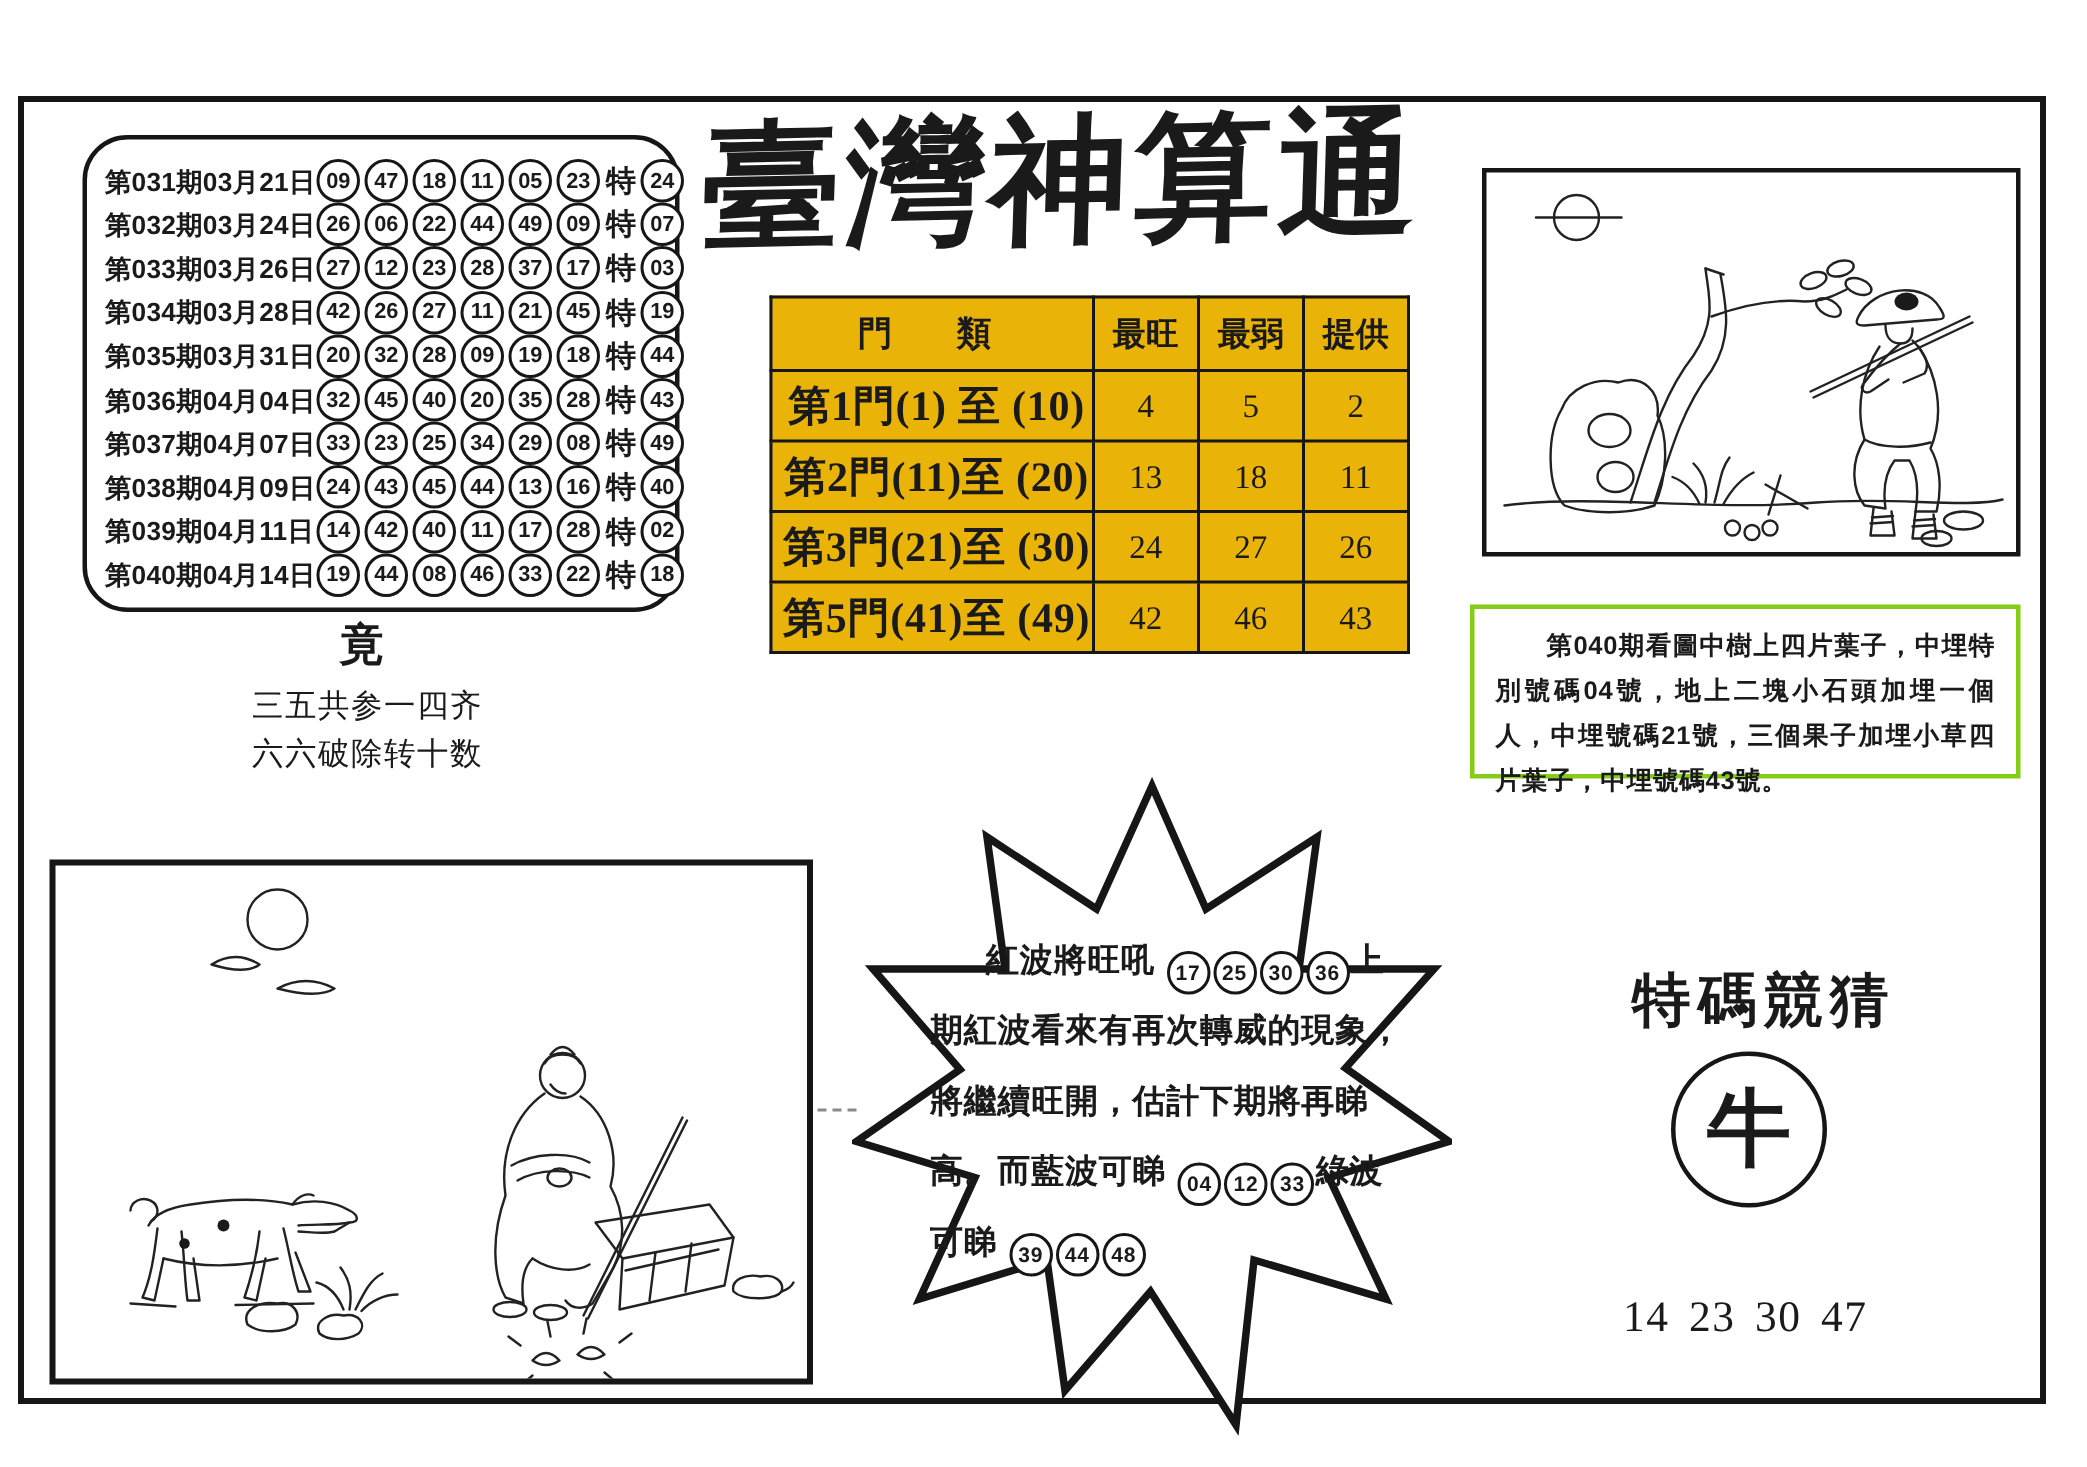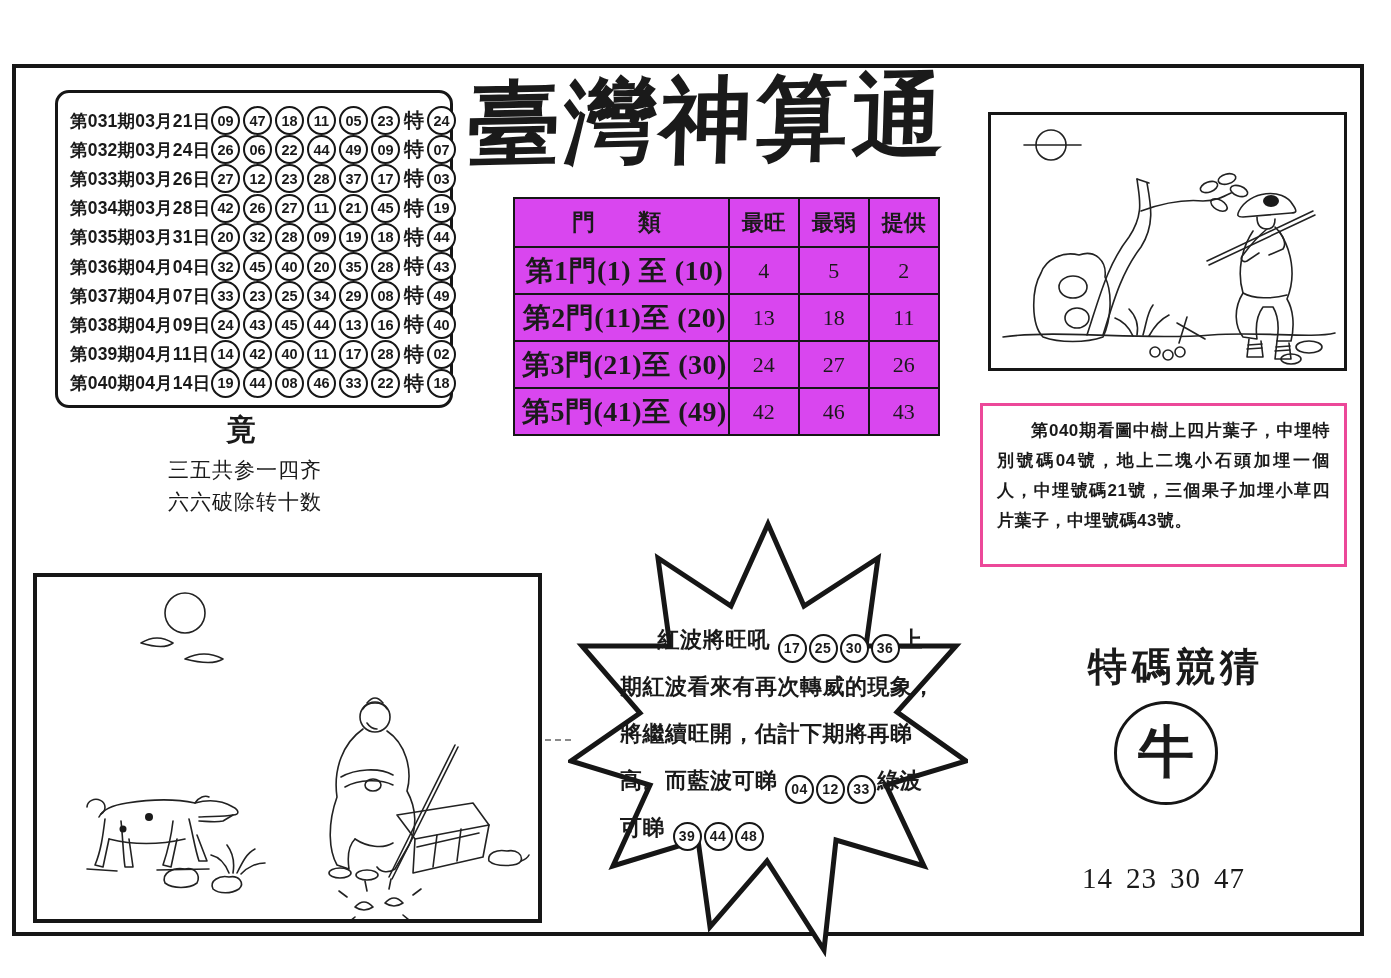--- a/index.html
+++ b/index.html
@@ -8,21 +8,21 @@
     background:#ffffff;color:#1a1a1a;
     font-family:"Liberation Sans",sans-serif;
   }
   .outer-border{
     position:absolute;left:12px;top:64px;width:1344px;height:864px;
     border:4px solid #161616;background:#fff;
   }
   
   .results-box{
     position:absolute;left:55px;top:90px;width:398px;height:318px;
-    border:3px solid #161616;border-radius:14px;box-sizing:border-box;
+    border:3px solid #161616;border-radius:30px;box-sizing:border-box;
     padding:13px 14px 0 12px;background:#fff;
   }
   .result-row{display:flex;align-items:center;height:29.2px;}
   .row-label{
     width:141px;font-size:17.5px;font-weight:600;white-space:nowrap;
     letter-spacing:0.2px;flex:none;
   }
   .ball{
     flex:none;display:flex;align-items:center;justify-content:center;
     width:25px;height:25px;border:2px solid #161616;border-radius:50%;
@@ -34,21 +34,21 @@
   
   .masthead{
     position:absolute;left:468px;top:72px;width:520px;
     font-family:"Liberation Serif",serif;font-weight:900;
     font-size:92px;line-height:1.05;letter-spacing:4px;
     transform:rotate(-1.2deg) skewX(-3deg);white-space:nowrap;
   }
   
   .stats-table{
     position:absolute;left:513px;top:197px;border-collapse:collapse;
-    background:#d946ef;
+    background:#eab308;
   }
   .stats-table th,.stats-table td{
     border:2.5px solid #161616;text-align:center;vertical-align:middle;
     font-family:"Liberation Serif",serif;
   }
   .cat-head{width:172px;height:45px;font-size:23px;font-weight:900;letter-spacing:10px;}
   .num-head{width:66px;height:45px;font-size:22px;font-weight:900;}
   .cat-cell{height:43px;font-size:28px;font-weight:700;text-align:left;padding-left:7px;letter-spacing:0.5px;white-space:nowrap;}
   .num-cell{height:43px;font-size:22px;font-weight:400;}
   
@@ -61,22 +61,22 @@
     font-family:"Liberation Serif",serif;font-size:21px;font-weight:500;
     line-height:31.5px;letter-spacing:1px;white-space:nowrap;
   }
   
   .illus-tr{
     position:absolute;left:988px;top:112px;width:359px;height:259px;
     border:3px solid #161616;box-sizing:border-box;background:#fff;
   }
   
   .tip-box{
-    position:absolute;left:980px;top:403px;width:367px;height:164px;
-    border:3px solid #ec4899;box-sizing:border-box;background:#fff;
+    position:absolute;left:980px;top:403px;width:367px;height:116px;
+    border:3px solid #84cc16;box-sizing:border-box;background:#fff;
     padding:10px 14px 0 14px;
   }
   .tip-text{
     font-size:17px;font-weight:700;line-height:30px;text-indent:2em;
     letter-spacing:0.5px;text-align:justify;
   }
   
   .illus-bl{
     position:absolute;left:33px;top:573px;width:509px;height:350px;
     border:4px solid #161616;box-sizing:border-box;background:#fff;

